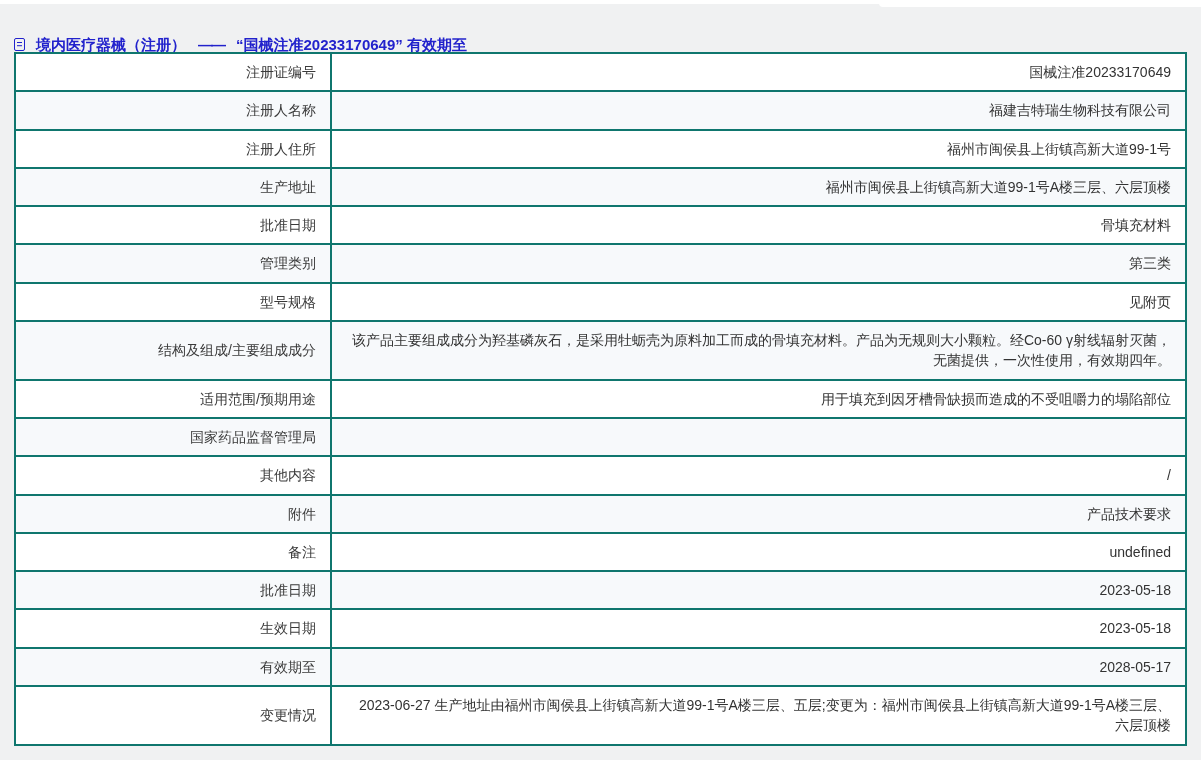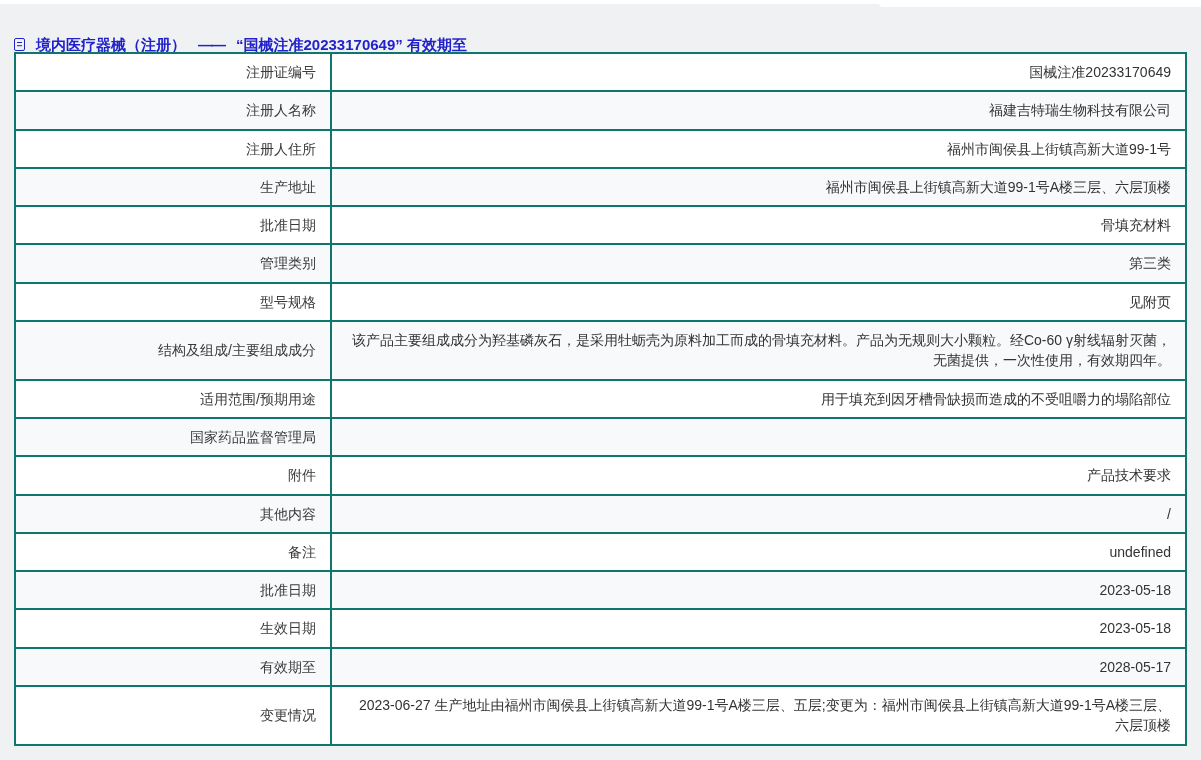--- a/index.html
+++ b/index.html
@@ -153,26 +153,26 @@
     </tr>
     <tr>
       <td class="label">适用范围/预期用途</td>
       <td class="value">用于填充到因牙槽骨缺损而造成的不受咀嚼力的塌陷部位</td>
     </tr>
     <tr>
       <td class="label">国家药品监督管理局</td>
       <td class="value"></td>
     </tr>
     <tr>
+      <td class="label">其他内容</td>
+      <td class="value">/</td>
+    </tr>
+    <tr>
       <td class="label">附件</td>
       <td class="value">产品技术要求</td>
-    </tr>
-    <tr>
-      <td class="label">其他内容</td>
-      <td class="value">/</td>
     </tr>
     <tr>
       <td class="label">备注</td>
       <td class="value">undefined</td>
     </tr>
     <tr>
       <td class="label">批准日期</td>
       <td class="value">2023-05-18</td>
     </tr>
     <tr>

